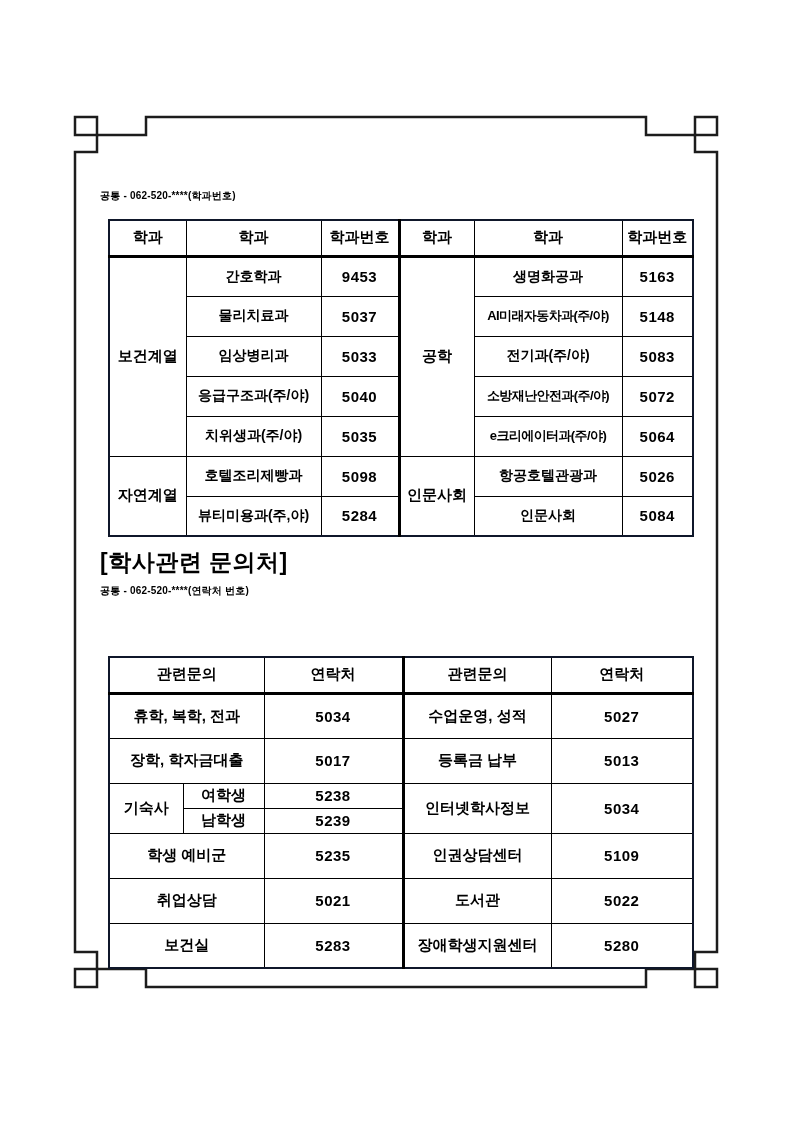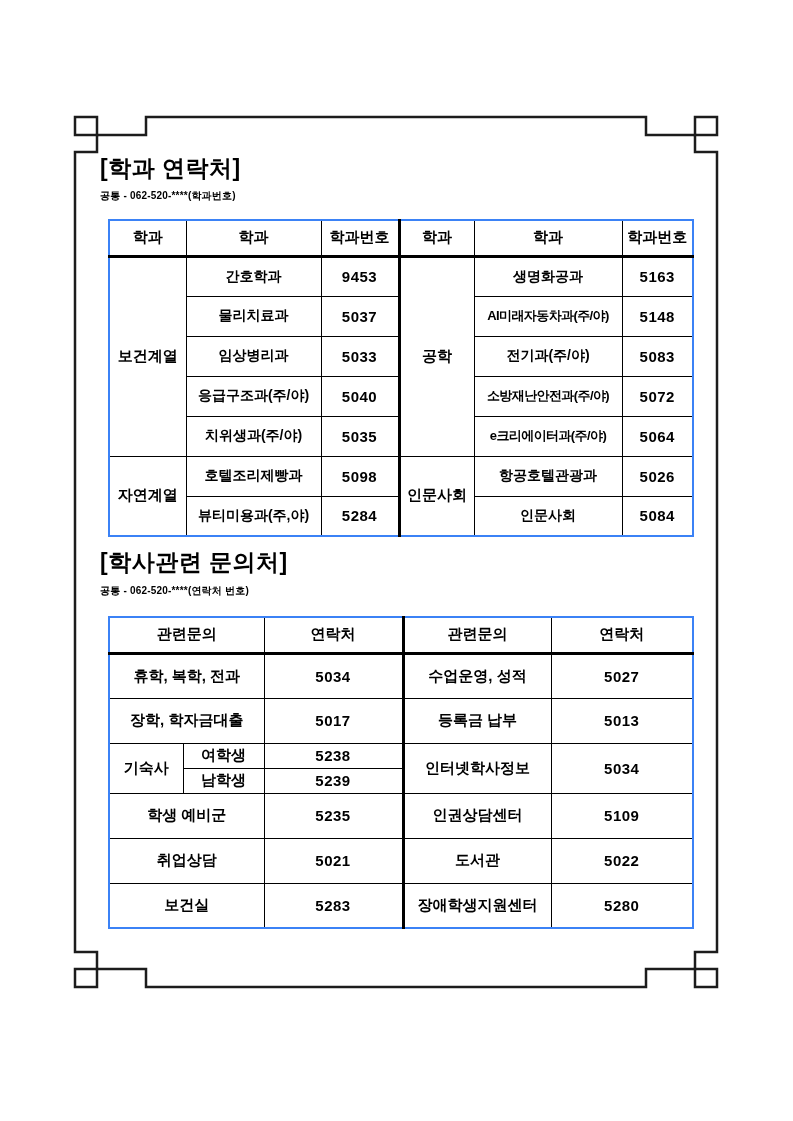--- a/index.html
+++ b/index.html
@@ -8,23 +8,23 @@
     font-family:"Liberation Sans","DejaVu Sans",sans-serif;color:#000;font-weight:bold;
   }
   .frame{position:absolute;left:0;top:0;pointer-events:none;}
   .sec-title{position:absolute;left:100px;font-size:23px;font-weight:bold;letter-spacing:0.5px;white-space:nowrap;}
   .sec-sub{position:absolute;left:100px;font-size:10px;font-weight:bold;letter-spacing:0.2px;white-space:nowrap;}
   #title1{top:153px;}
   #sub1{top:189px;}
   #title2{top:547px;}
   #sub2{top:584px;}
   table{position:absolute;left:108px;border-collapse:collapse;table-layout:fixed;
-        border:2px solid #3b82f6;padding-left:7px;}
+        border:2px solid #0f172a;padding-left:7px;}
   #table1{top:219px;width:584px;}
-  #table2{top:616px;width:584px;}
+  #table2{top:656px;width:584px;}
   th,td{border:1px solid #000;text-align:center;vertical-align:middle;
         font-weight:bold;font-size:15px;padding:0;overflow:hidden;white-space:nowrap;}
   tr.hd{height:36px;}
   tr.hd th{border-bottom:3px solid #000;}
   #table1 tr{height:40px;}
   #table1 tr.hd{height:36px;}
   #table2 tr{height:45px;}
   #table2 tr.hd{height:36px;}
   #table2 tr.sub{height:25px;}
   .mid{border-right:3px solid #000;}
@@ -38,21 +38,20 @@
 <div class="page">
 
   <svg class="frame" width="793" height="1121" viewBox="0 0 793 1121">
     <path d="M146,117 H646 V135 H695 V152 H717 V952 H695 V969 H646 V987 H146 V969 H97 V952 H75 V152 H97 V135 H146 Z" fill="none" stroke="#1c1c1c" stroke-width="2.5"></path>
     <rect x="75" y="117" width="22" height="18" fill="none" stroke="#1c1c1c" stroke-width="2.5"></rect>
     <rect x="695" y="117" width="22" height="18" fill="none" stroke="#1c1c1c" stroke-width="2.5"></rect>
     <rect x="75" y="969" width="22" height="18" fill="none" stroke="#1c1c1c" stroke-width="2.5"></rect>
     <rect x="695" y="969" width="22" height="18" fill="none" stroke="#1c1c1c" stroke-width="2.5"></rect>
   </svg>
 
-  <div id="title1" class="sec-title">[학과 연락처]</div>
   <div id="sub1" class="sec-sub">공통 - 062-520-****(학과번호)</div>
 
   <table id="table1">
     <colgroup>
       <col style="width:77px">
         <col style="width:135px">
         <col style="width:78px">
       <col style="width:75px">
         <col style="width:148px">
         <col style="width:71px">

